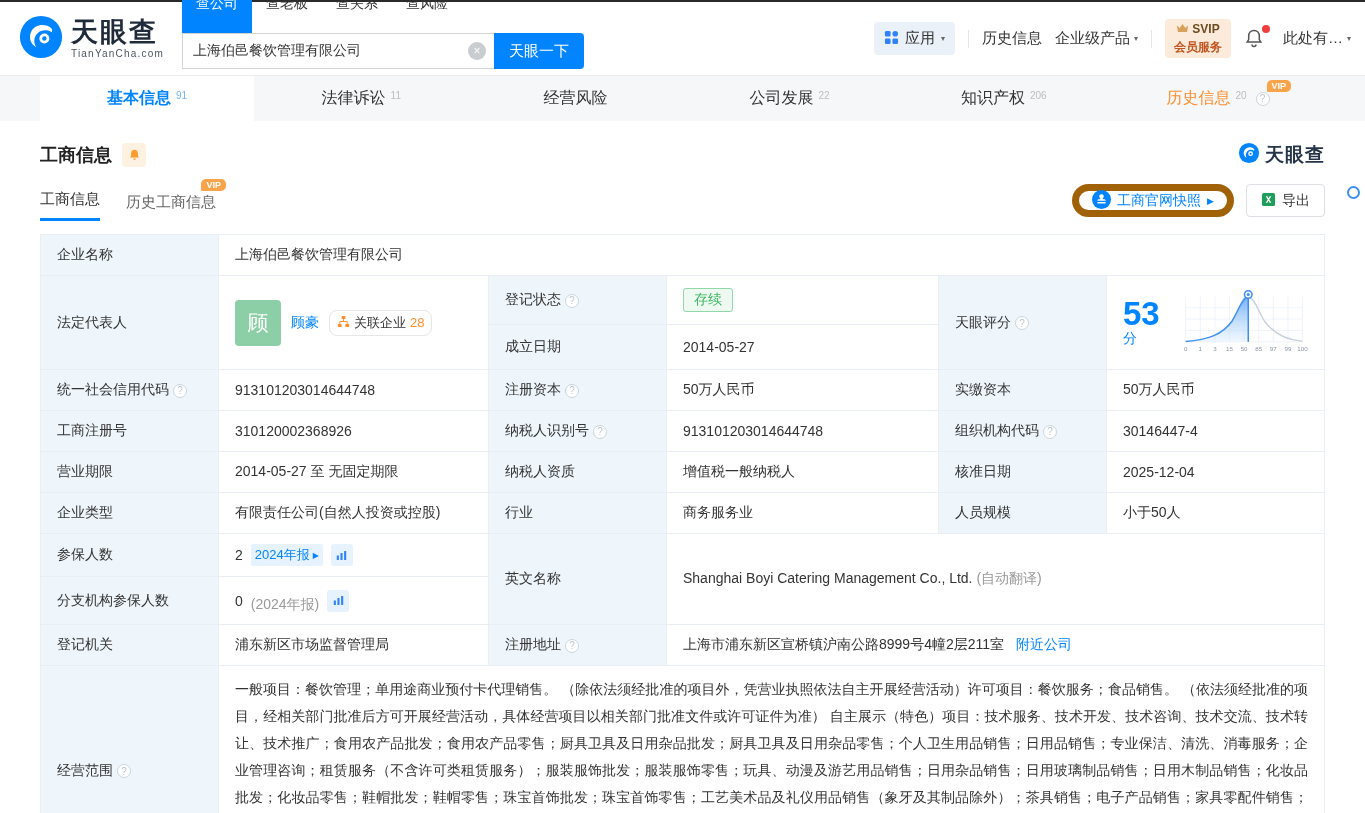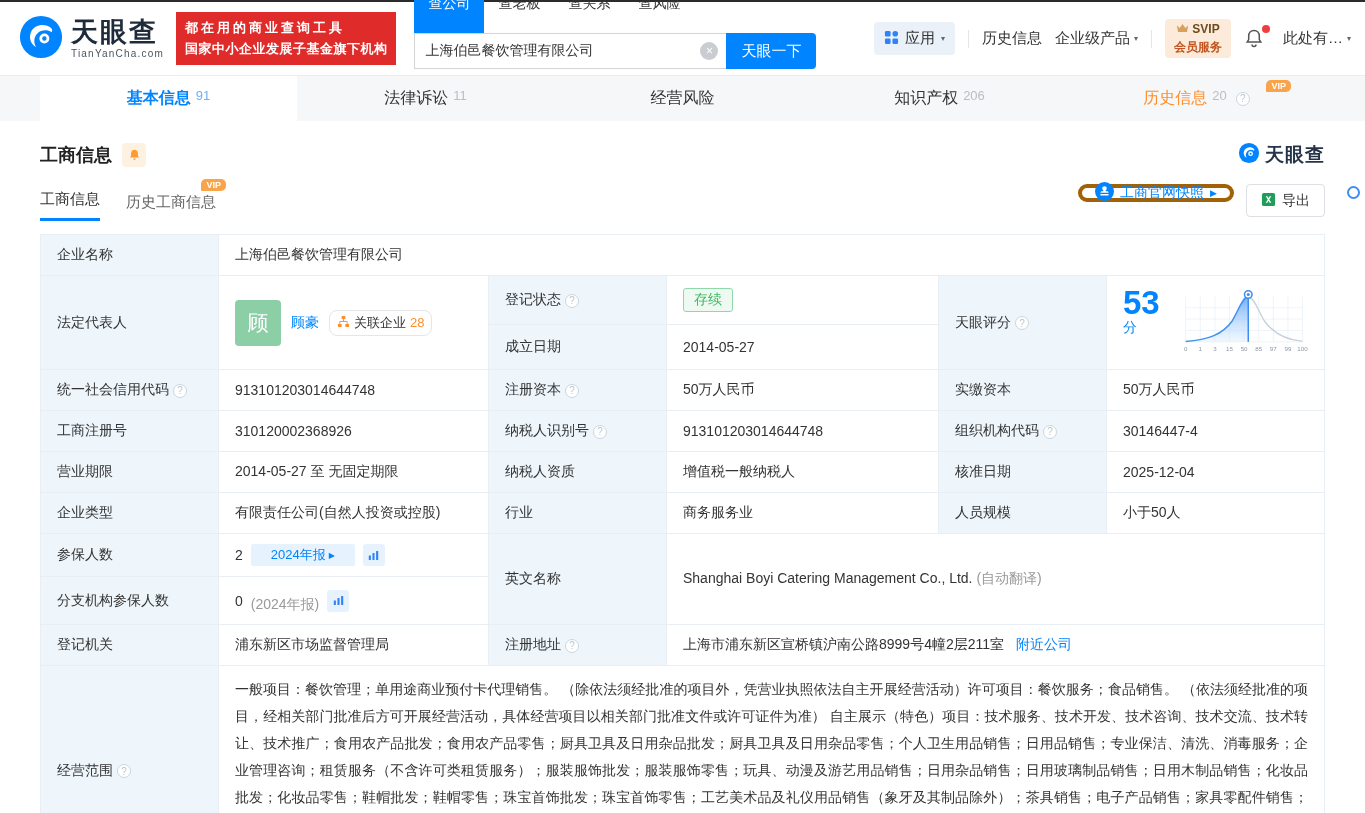--- a/index.html
+++ b/index.html
@@ -45,21 +45,21 @@
   .svip .s1 { font-size:12px; font-weight:bold; color:#6d4a1f; display:flex; align-items:center; gap:3px; justify-content:center;}
   .svip .s2 { font-size:12px; font-weight:bold; color:#c2541f; }
   .bellwrap { position:relative; width:26px; height:24px; cursor:pointer; }
   .reddot { position:absolute; top:-2px; right:0; width:8px; height:8px; border-radius:50%; background:#f03e3e; }
 
   
   .maintabs { display:flex; background:#f5f7f9; height:46px; padding:0 40px;
     border-top:1px solid #ededed; }
   .mtab { flex:1; display:flex; align-items:center; justify-content:center; gap:5px;
     font-size:16px; color:#333; cursor:pointer; position:relative; }
-  .mtab .cnt { font-size:13px; color:#b9bec4; margin-top:-6px; }
+  .mtab .cnt { font-size:10px; color:#b9bec4; margin-top:-6px; }
   .mtab.active { background:#fff; color:#0084ff; font-weight:bold; }
   .mtab.active .cnt { color:#6fb1f7; font-weight:normal; }
   .mtab.vip-tab { color:#ff8e2a; }
   .vip-badge { background:#f9a44a; color:#fff; font-size:9px; font-weight:bold; 
     padding:1px 5px; border-radius:5px 5px 5px 1px; }
   .mtab .vip-badge { position:absolute; top:4px; right:34px; }
   .help { display:inline-flex; align-items:center; justify-content:center; width:14px; height:14px;
     border:1px solid #ccd6de; border-radius:50%; color:#b9c6d0; font-size:10px; margin-left:4px;
     cursor:pointer; flex:none; background:#fff; }
 
@@ -71,47 +71,47 @@
     display:flex; align-items:center; justify-content:center; cursor:pointer; }
   .watermark { margin-left:auto; display:flex; align-items:center; gap:5px; }
   .watermark .wm-name { font-size:19px; font-weight:bold; color:#26344a; letter-spacing:1px; }
 
   .subrow { display:flex; align-items:flex-end; margin-top:16px; }
   .subtab { font-size:15px; padding-bottom:9px; cursor:pointer; position:relative; }
   .subtab.active { color:#333; border-bottom:3px solid #0084ff; }
   .subtab.inactive { color:#666; margin-left:26px; }
   .subtab .vip-badge { position:absolute; top:-14px; right:-10px; }
   .subrow-btns { margin-left:auto; display:flex; gap:12px; padding-bottom:4px; }
-  .btn-snapshot { display:flex; align-items:center; gap:6px; border:4px solid #a16207;
-    color:#0084ff; background:#fff; border-radius:17px; height:18px; padding:0 13px;
+  .btn-snapshot { display:flex; align-items:center; gap:6px; border:7px solid #a16207;
+    color:#0084ff; background:#fff; border-radius:17px; height:33px; padding:0 13px;
     font-size:14px; cursor:pointer; }
   .btn-snapshot .arr { font-size:9px; }
   .btn-export { display:flex; align-items:center; gap:6px; border:1px solid #dcdfe3;
     color:#333; background:#fff; border-radius:4px; height:33px; padding:0 14px;
     font-size:14px; cursor:pointer; }
 
   
   table.info { width:100%; border-collapse:collapse; margin-top:13px; table-layout:fixed; }
   table.info td { border:1px solid #e8eef3; font-size:14px; color:#333; padding:10px 16px;
     vertical-align:middle; height:41px; word-break:break-all; }
   td.lbl { background:#eef6fc; }
   .status-tag { display:inline-block; border:1px solid #8fd9a8; background:#eefaf1; color:#3cb85f;
     padding:2px 10px; border-radius:3px; }
   .legal { display:flex; align-items:center; gap:10px; }
   .avatar { width:46px; height:46px; border-radius:4px; background:#8ccfa7; color:#fff;
     font-size:21px; display:flex; align-items:center; justify-content:center; cursor:pointer; flex:none; }
   a.blue, .blue { color:#0084ff; text-decoration:none; cursor:pointer; }
   .rel-tag { display:inline-flex; align-items:center; gap:4px; border:1px solid #e6e6e6;
     border-radius:8px; padding:3px 7px; font-size:13px; cursor:pointer; background:#fff; }
   .rel-cnt { color:#ff8e2a; }
-  .score-cell { display:flex; align-items:flex-start; gap:8px; }
+  .score-cell { display:flex; align-items:center; gap:8px; }
   .score-num { font-size:33px; font-weight:bold; color:#0084ff; line-height:1; }
   .score-unit { font-size:14px; color:#0084ff; }
   .insured { display:flex; align-items:center; gap:8px; }
-  .yr-tag { background:#e6f2fd; color:#0084ff; font-size:13px; padding:2px 20px; border-radius:2px;
+  .yr-tag { background:#e6f2fd; color:#0084ff; font-size:13px; padding:2px 4px; border-radius:2px;
     display:inline-flex; align-items:center; gap:3px; cursor:pointer; }
   .yr-tag .arr { font-size:8px; }
   .chart-ico { width:22px; height:22px; background:#e6f2fd; border-radius:3px; display:flex;
     align-items:center; justify-content:center; cursor:pointer; flex:none; }
   .gray { color:#999;margin-top:9px; }
   .scope-td { line-height:27px; font-size:15px; text-align:justify; padding:12px 16px; }
   .curve-labels text { font-size:6.5px; fill:#8a97a5; }
 
   .float-dot { position:absolute; right:5px; top:186px; width:13px; height:13px; border-radius:50%;
     border:2px solid #3d8ef0; background:#fff; cursor:pointer; }
@@ -128,24 +128,20 @@
         <circle cx="24" cy="24" r="22" fill="#0084ff"></circle>
         <path d="M35 15c-7-6-18-4-21.5 4-2.5 6 0 13 5.5 15.5-3-4.5-2.5-10.5 1-14 4-4 10.5-4.5 15-1.5 1-1.5.7-3 0-4z" fill="#fff"></path>
         <circle cx="27.5" cy="25.5" r="5.2" fill="#fff"></circle>
         <circle cx="27.5" cy="25.5" r="2.3" fill="#0084ff"></circle>
       </svg>
     </span>
     <span class="logo-txt">
       <span class="logo-name">天眼查</span>
       <span class="logo-domain">TianYanCha.com</span>
     </span>
-  </div>
-  <div class="slogan">
-    <div class="l1">都在用的商业查询工具</div>
-    <div class="l2">国家中小企业发展子基金旗下机构</div>
   </div>
 
   <div class="search">
     <div class="stabs">
       <span class="stab active">查公司</span>
       <span class="stab">查老板</span>
       <span class="stab">查关系</span>
       <span class="stab">查风险</span>
     </div>
     <div class="srow">
@@ -206,20 +202,24 @@
   <div class="mtab active">
     <span>基本信息</span>
     <span class="cnt">91</span>
   </div>
   <div class="mtab">
     <span>法律诉讼</span>
     <span class="cnt">11</span>
   </div>
   <div class="mtab">
     <span>经营风险</span>
+  </div>
+  <div class="mtab">
+    <span>公司发展</span>
+    <span class="cnt">22</span>
   </div>
   <div class="mtab">
     <span>知识产权</span>
     <span class="cnt">206</span>
   </div>
   <div class="mtab vip-tab">
     <span class="vip-badge">VIP</span>
     <span>历史信息</span>
     <span class="cnt">20</span>
     <span class="help">?</span>

